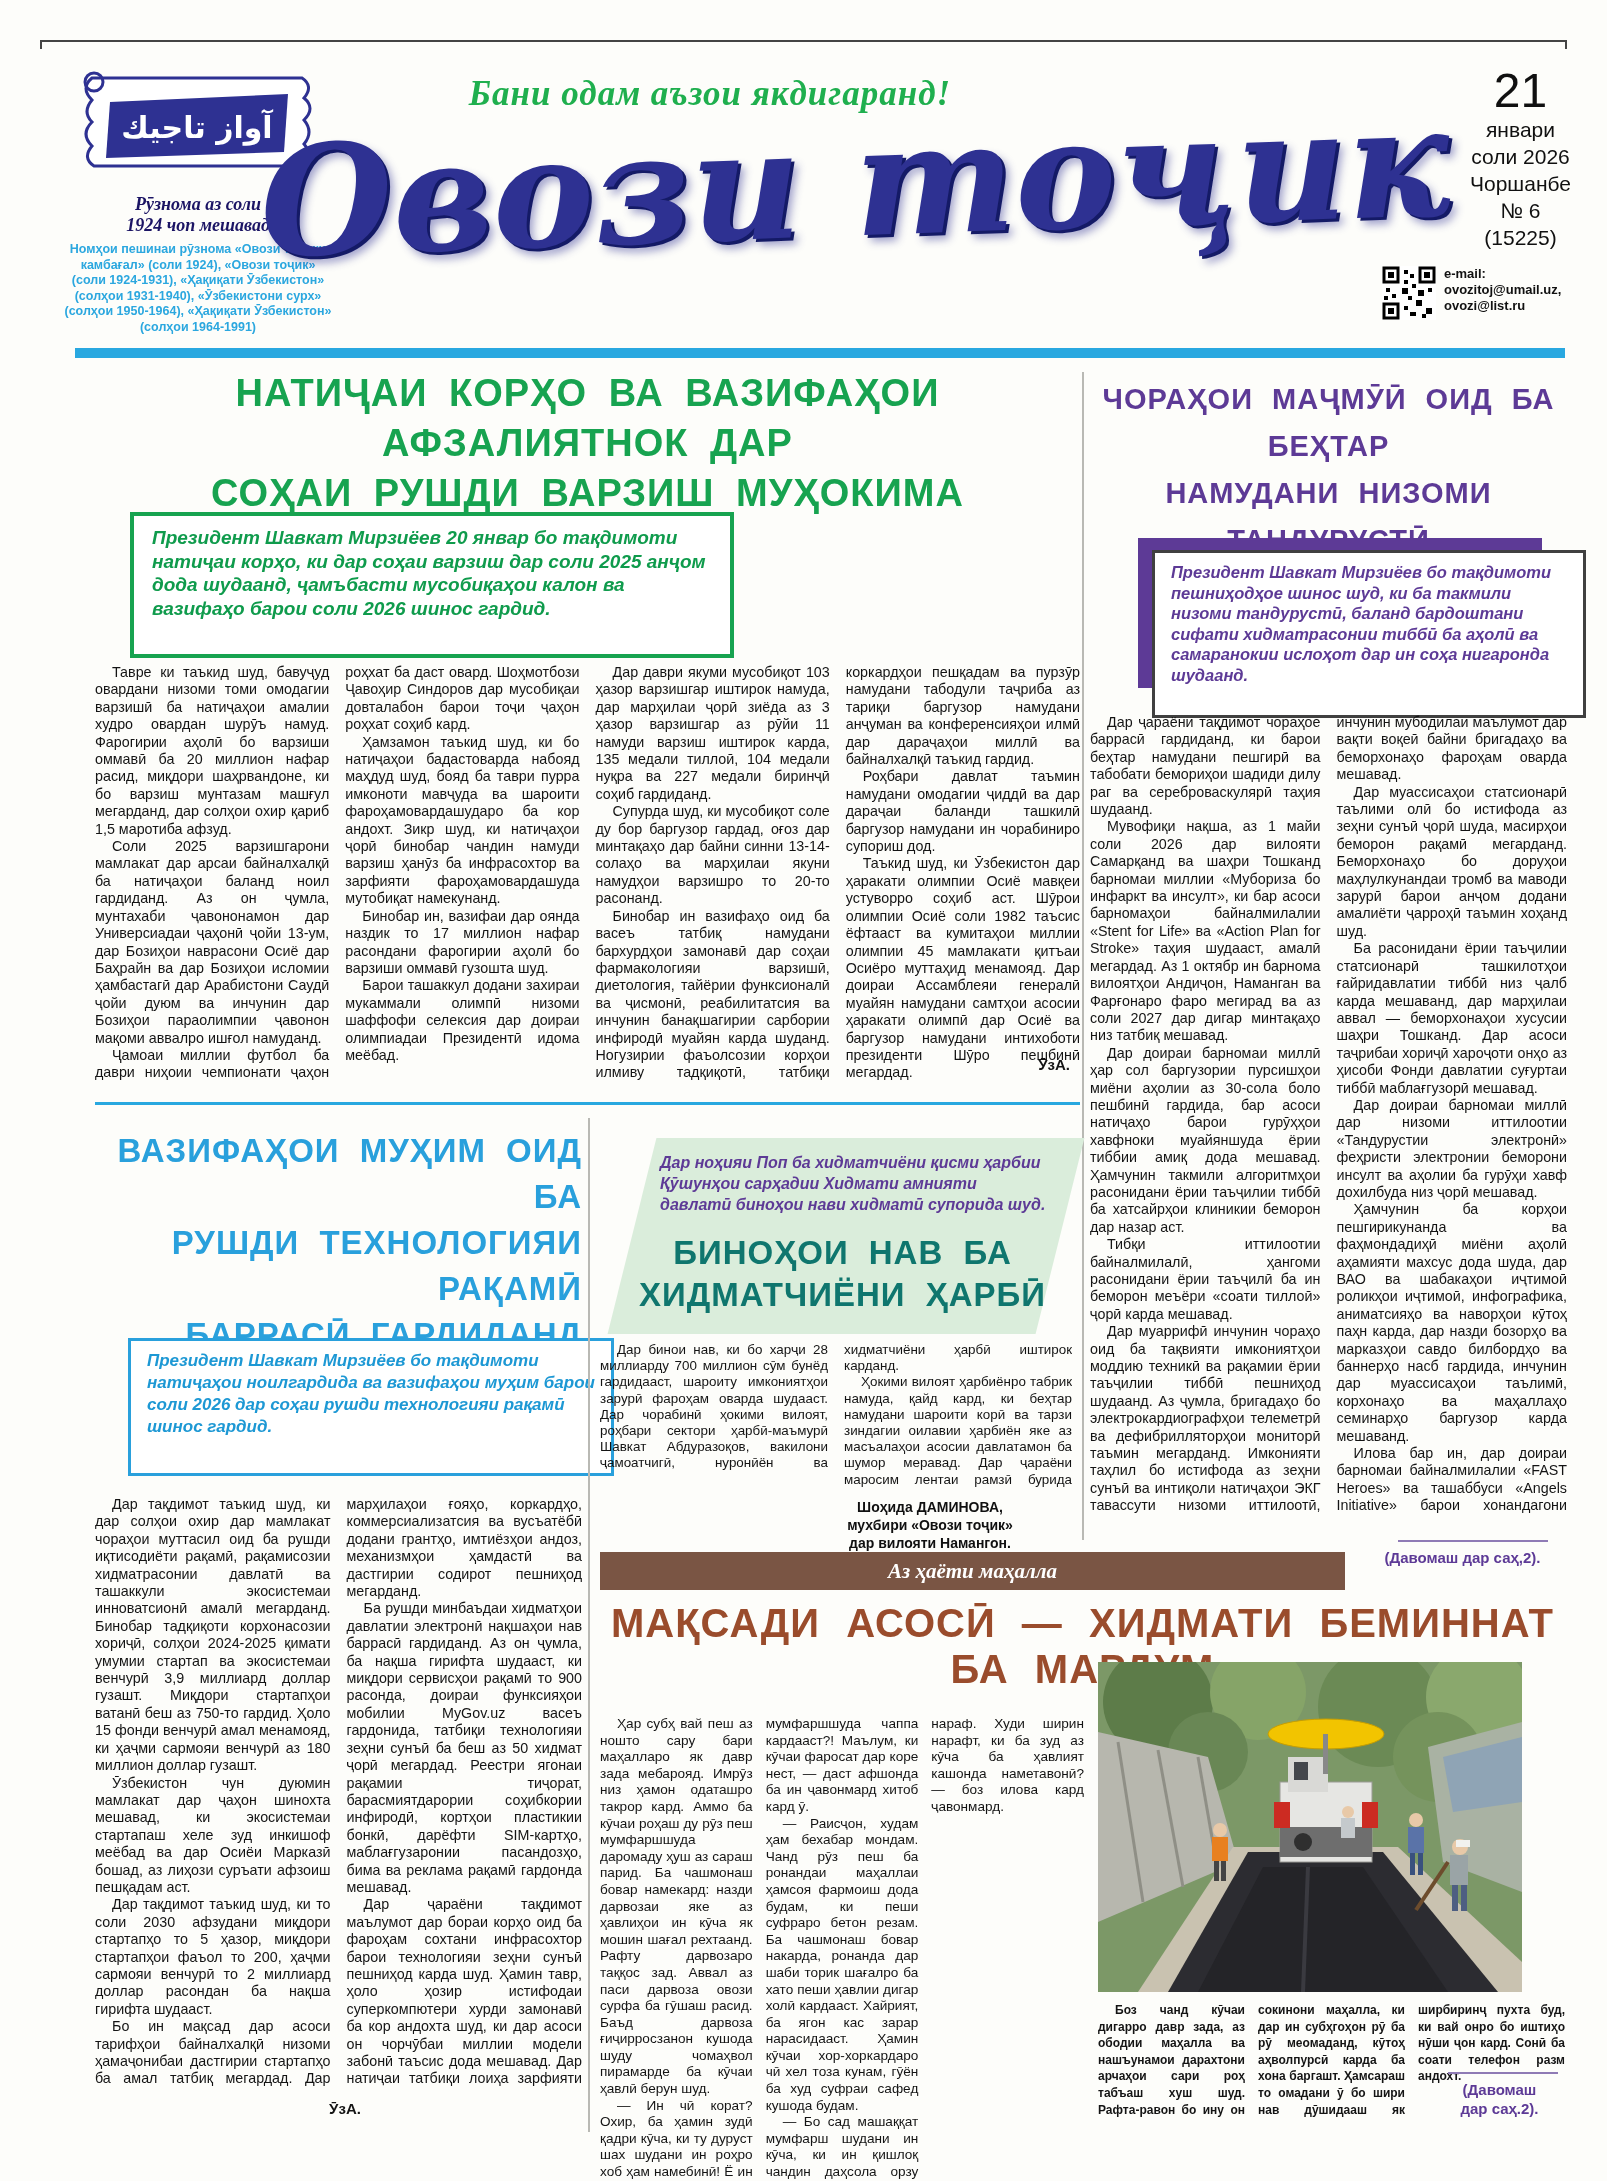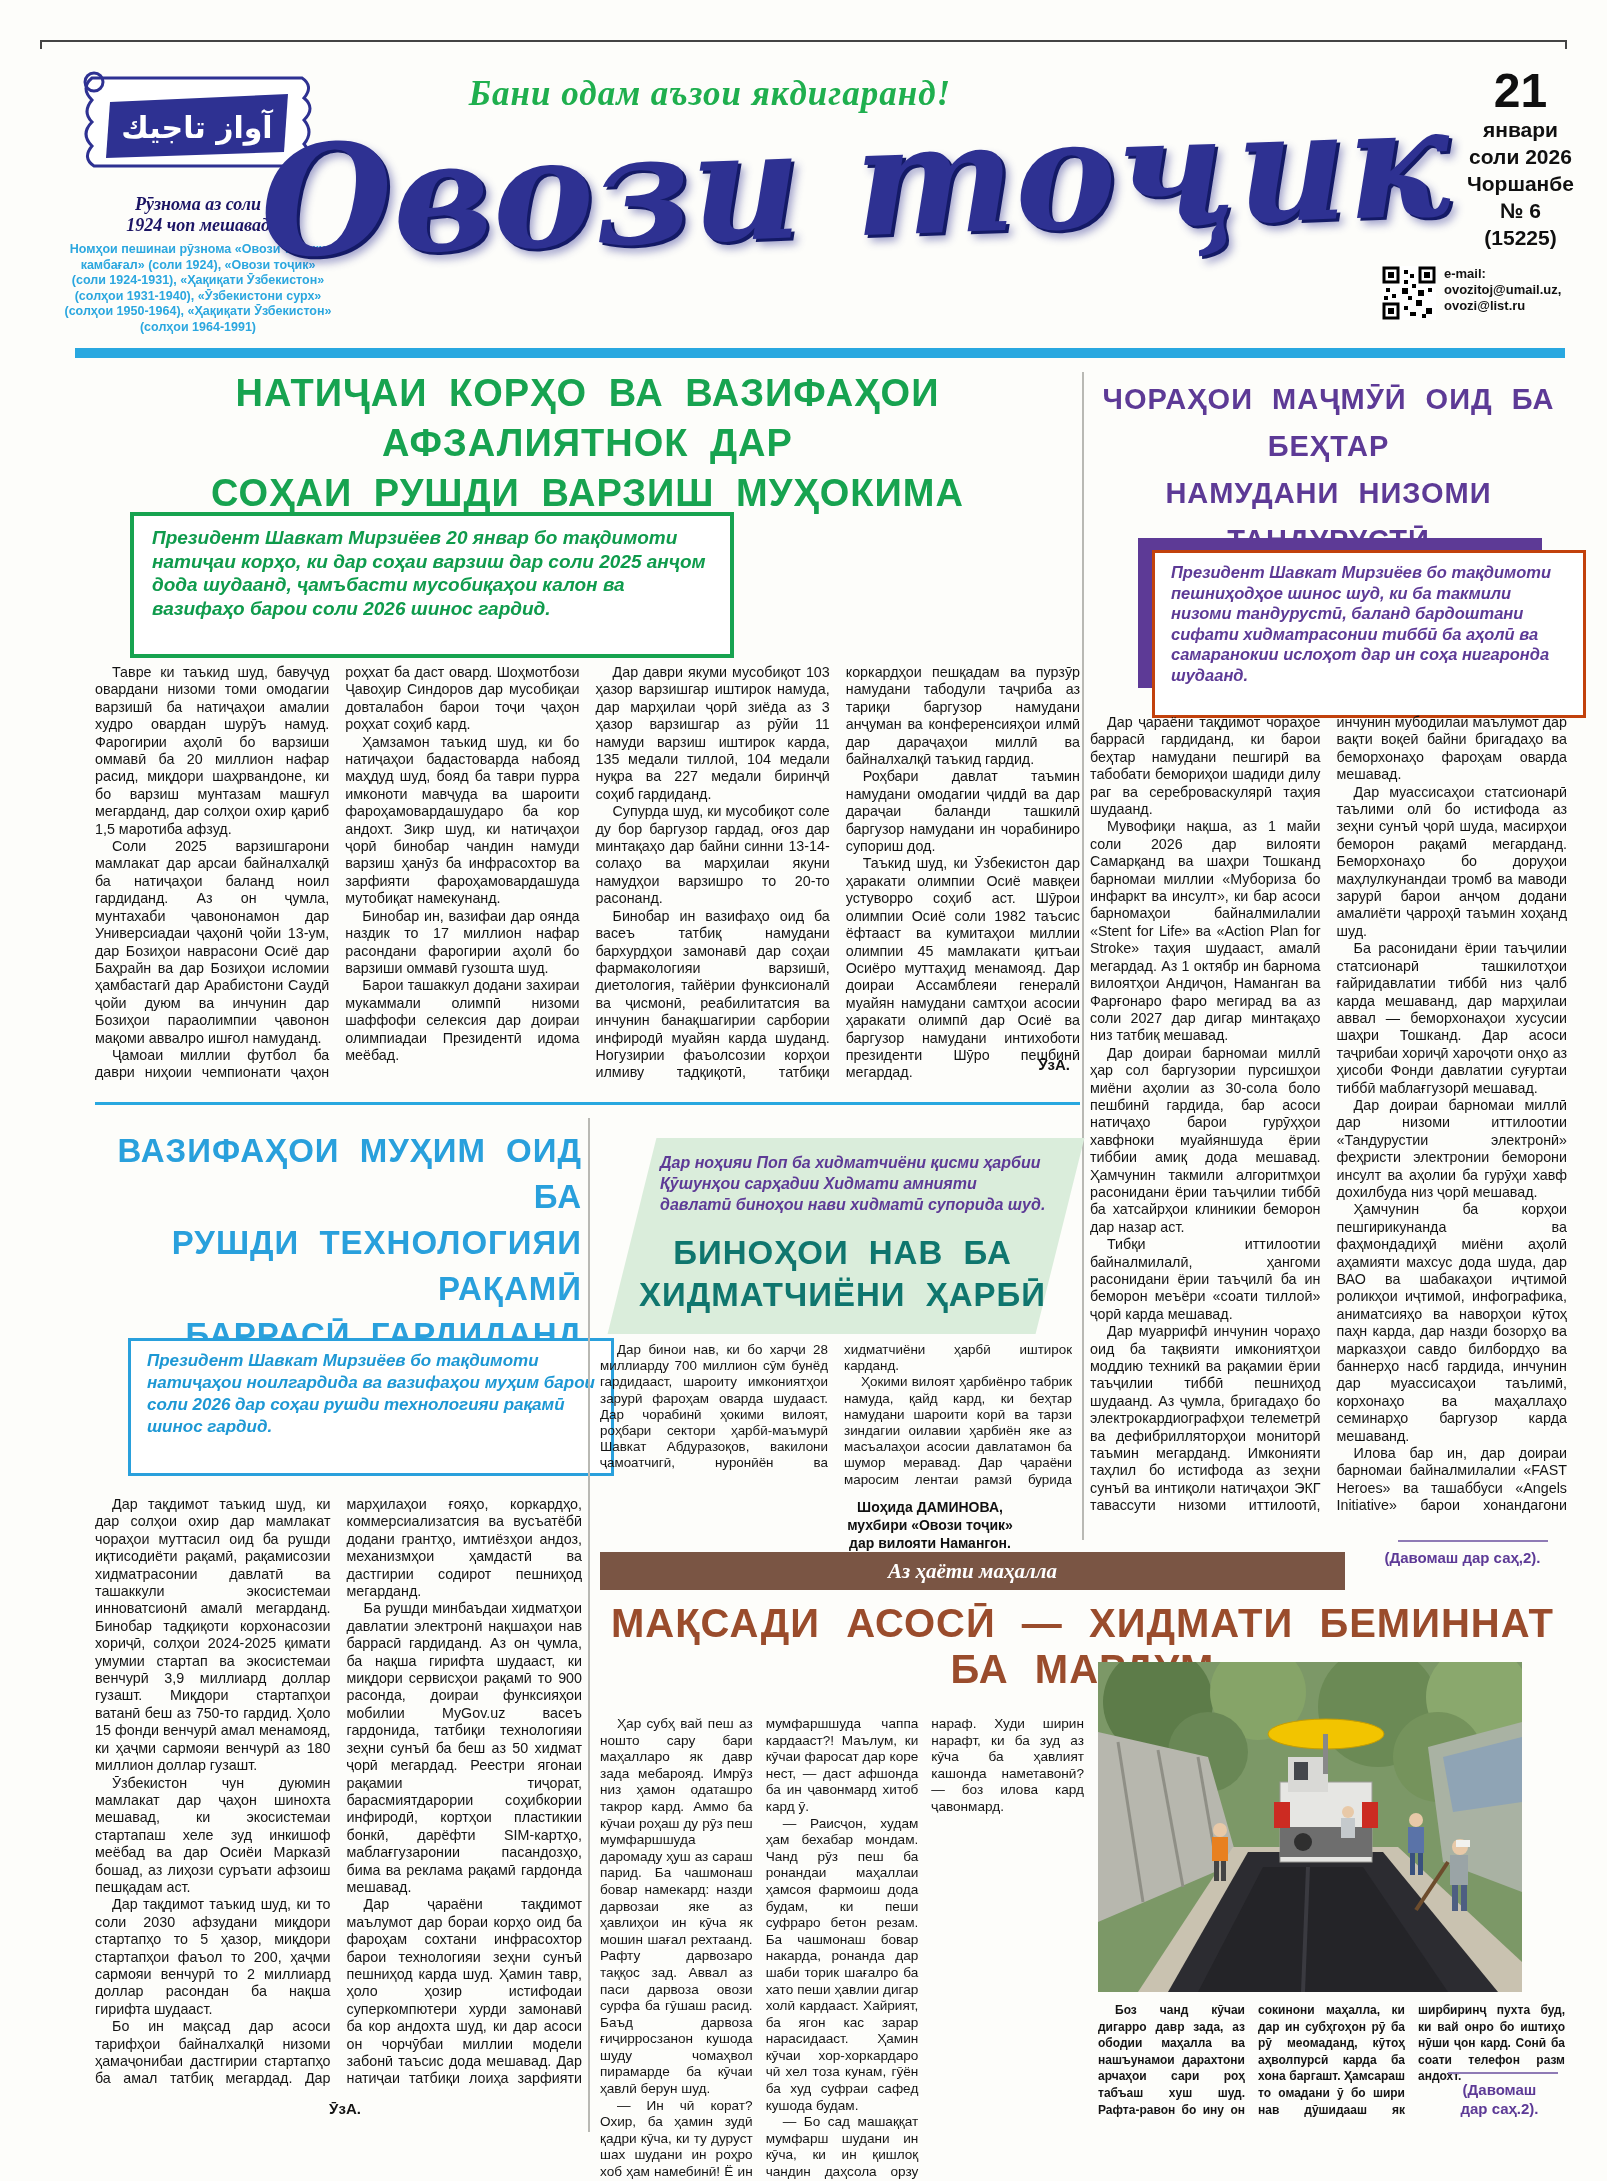--- a/index.html
+++ b/index.html
@@ -11,21 +11,21 @@
   .toptick{width:2px;height:9px;background:#444;}
   .since{font-family:"Liberation Serif",serif;font-style:italic;font-weight:bold;
          font-size:18px;line-height:21px;text-align:center;color:#1b1464;}
   .formernames{font-size:12.5px;line-height:15.5px;font-weight:bold;text-align:center;color:#2ba7df;}
   .slogan{font-family:"Liberation Serif",serif;font-style:italic;font-weight:bold;
           font-size:35px;text-align:center;color:#1faf4e;letter-spacing:1px;}
   .biglogo{font-family:"DejaVu Serif",serif;font-style:italic;font-weight:bold;
            font-size:152px;line-height:1;text-align:center;color:#2e3192;white-space:nowrap;
            text-shadow:3px 3px 0 #141a66, 6px 7px 8px rgba(46,49,146,.45);
            transform:rotate(-2deg);}
-  .dateblock{text-align:center;font-weight:bold;color:#101010;}
+  .dateblock{text-align:center;font-weight:normal;color:#101010;}
   .dateday{font-size:48px;line-height:50px;}
   .dateline{font-size:21px;line-height:27px;}
   .emailtxt{font-size:13px;line-height:16px;font-weight:bold;color:#111;}
   .cyanbar{background:#29a8e0;}
   
   .hl{font-weight:bold;text-align:center;letter-spacing:1px;word-spacing:10px;}
   .hl p{margin:0;text-indent:0;}
   .hl-green{color:#17a350;font-size:38px;line-height:50px;}
   .hl-purple{color:#5d3a96;font-size:29px;line-height:47px;}
   .hl-cyan{color:#29a0dc;font-size:33px;line-height:46px;}
@@ -156,21 +156,21 @@
   <div class="abs vrule" style="left:1082px;top:372px;height:1168px;"></div>
 
   <div class="abs hl hl-purple lines" style="left:1090px;top:376px;width:477px;">
       <p>ЧОРАҲОИ МАҶМӮӢ ОИД БА БЕҲТАР</p>
       <p>НАМУДАНИ НИЗОМИ ТАНДУРУСТӢ</p>
       <p>МУАРРИФӢ ГАРДИДАНД</p>
     </div>
 
   <div class="abs" style="left:1138px;top:538px;width:430px;height:170px;">
     <div class="leadshadow" style="left:0;top:0;width:404px;height:150px;background:#5d3a96;"></div>
-    <div class="leadbox" style="left:14px;top:12px;width:396px;height:144px;border:3px solid #c2410c;padding:9px 16px;">
+    <div class="leadbox" style="left:14px;top:12px;width:396px;height:144px;border:3px solid #404040;padding:9px 16px;">
       <p style="font-size:16.5px;line-height:20.5px;color:#5d3a96;">Президент Шавкат Мирзиёев бо тақдимоти пешниҳодҳое шинос шуд, ки ба такмили низоми тандурустӣ, баланд бардоштани сифати хидматрасонии тиббӣ ба аҳолӣ ва самаранокии ислоҳот дар ин соҳа нигаронда шудаанд.</p>
     </div>
   </div>
 
   <div class="abs cols" style="left:1090px;top:714px;width:477px;height:818px;column-count:2;font-size:14.3px;line-height:17.4px;">
       <p>Дар ҷараёни тақдимот чораҳое баррасӣ гардиданд, ки барои беҳтар намудани пешгирӣ ва табобати бемориҳои шадиди дилу раг ва сереброваскулярӣ таҳия шудаанд.</p>
       <p>Мувофиқи нақша, аз 1 майи соли 2026 дар вилояти Самарқанд ва шаҳри Тошканд барномаи миллии «Мубориза бо инфаркт ва инсулт», ки бар асоси барномаҳои байналмилалии «Stent for Life» ва «Action Plan for Stroke» таҳия шудааст, амалӣ мегардад. Аз 1 октябр ин барнома вилоятҳои Андиҷон, Наманган ва Фарғонаро фаро мегирад ва аз соли 2027 дар дигар минтақаҳо низ татбиқ мешавад.</p>
       <p>Дар доираи барномаи миллӣ ҳар сол баргузории пурсишҳои миёни аҳолии аз 30-сола боло пешбинӣ гардида, бар асоси натиҷаҳо барои гурӯҳҳои хавфноки муайяншуда ёрии тиббии амиқ дода мешавад. Ҳамчунин такмили алгоритмҳои расонидани ёрии таъҷилии тиббӣ ба хатсайрҳои клиникии беморон дар назар аст.</p>
       <p>Тибқи иттилоотии байналмилалӣ, ҳангоми расонидани ёрии таъҷилӣ ба ин беморон меъёри «соати тиллоӣ» ҷорӣ карда мешавад.</p>
       <p>Дар муаррифӣ инчунин чораҳо оид ба тақвияти имкониятҳои моддию техникӣ ва рақамии ёрии таъҷилии тиббӣ пешниҳод шудаанд. Аз ҷумла, бригадаҳо бо электрокардиографҳои телеметрӣ ва дефибрилляторҳои мониторӣ таъмин мегарданд. Имконияти таҳлил бо истифода аз зеҳни сунъӣ ва интиқоли натиҷаҳои ЭКГ тавассути низоми иттилоотӣ, инчунин мубодилаи маълумот дар вақти воқеӣ байни бригадаҳо ва беморхонаҳо фароҳам оварда мешавад.</p>

